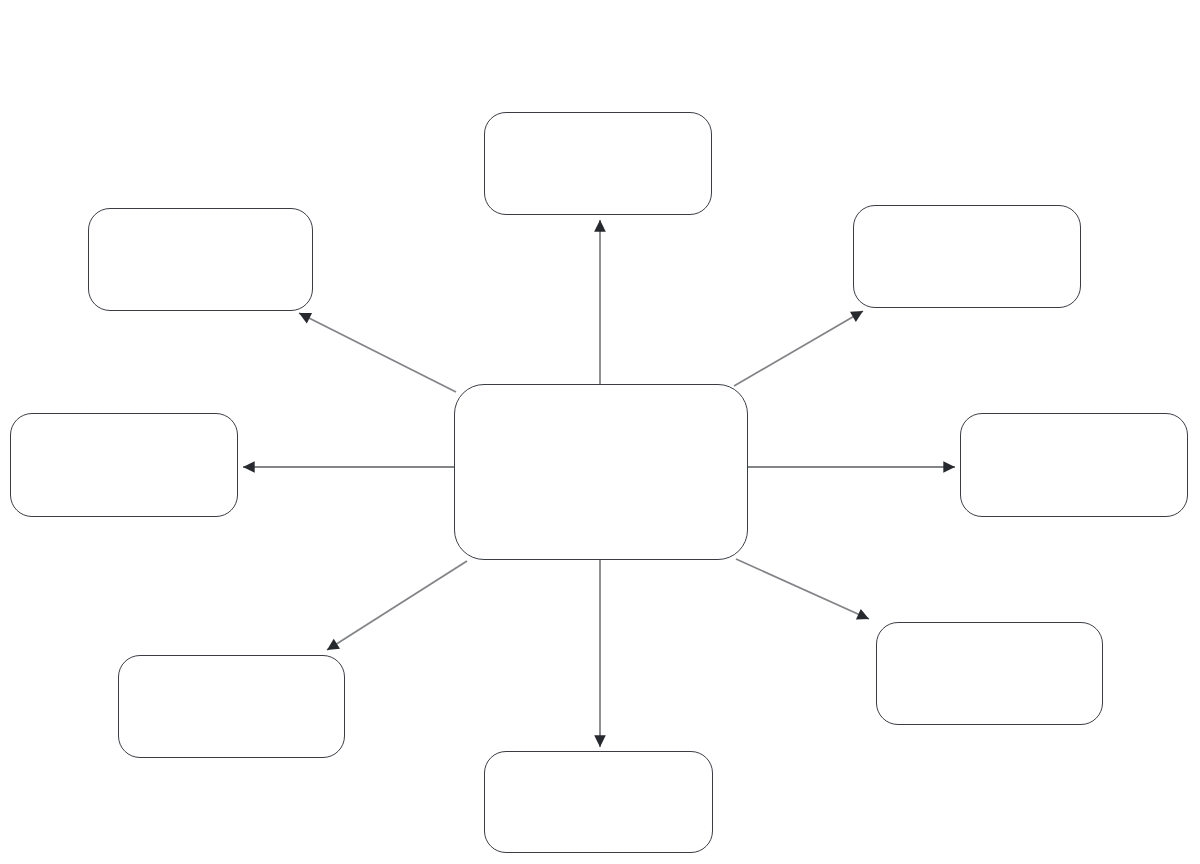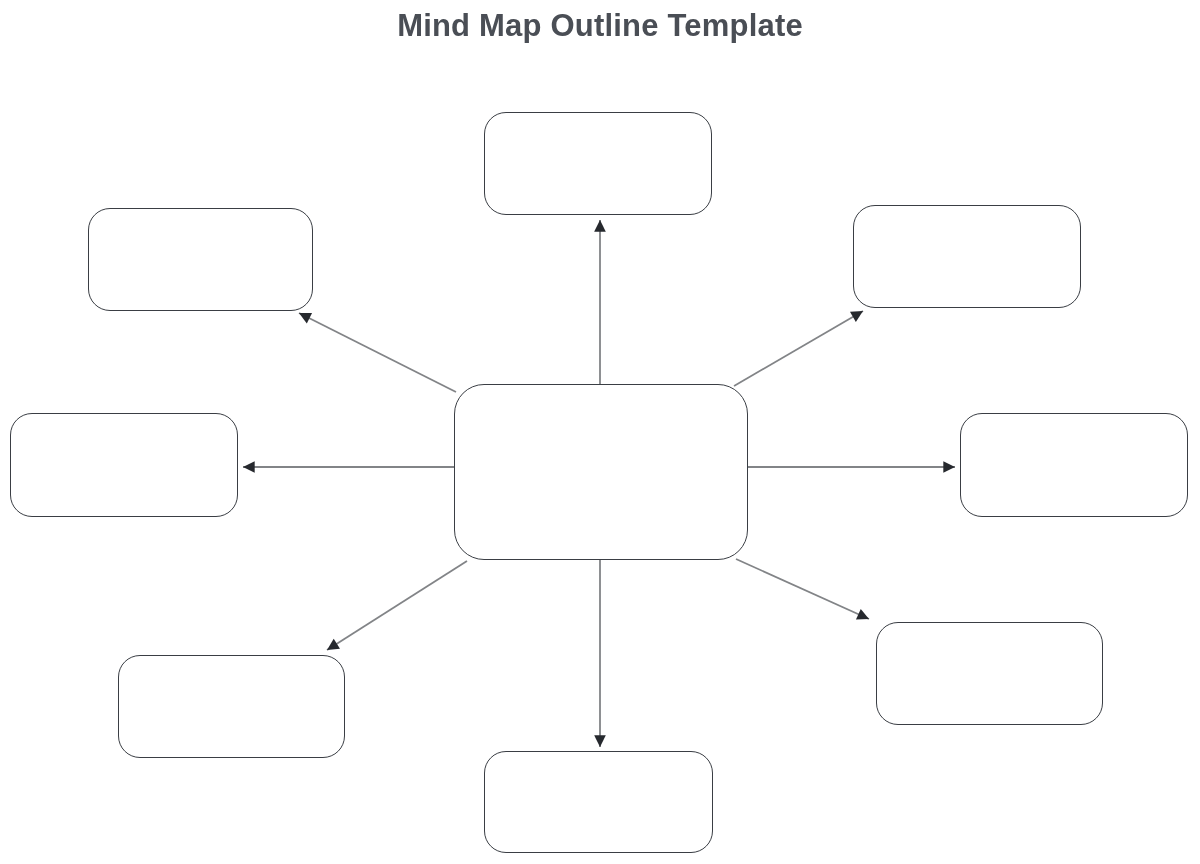--- a/index.html
+++ b/index.html
@@ -63,21 +63,20 @@
   .node--right      { left: 960px; top: 413px; width: 228px; height: 104px; }
   .node--bottom-left  { left: 118px; top: 655px; width: 227px; height: 103px; }
   .node--bottom-right { left: 876px; top: 622px; width: 227px; height: 103px; }
   .node--bottom     { left: 484px; top: 751px; width: 229px; height: 102px; }
 </style>
 </head>
 <body>
 
 <div class="canvas">
 
-  <h1 class="page-title">Mind Map Outline Template</h1>
 
   <svg class="connector-layer" viewBox="0 0 1200 864" xmlns="http://www.w3.org/2000/svg">
     <defs>
       <marker id="arrowhead" markerUnits="userSpaceOnUse" viewBox="0 0 12 12" refX="11" refY="6" markerWidth="16" markerHeight="14" orient="auto">
         <path d="M1,1 L11,6 L1,11 Z" fill="#26292e"></path>
       </marker>
     </defs>
 
     <line class="connector" x1="600" y1="384" x2="600" y2="220" marker-end="url(#arrowhead)"></line>
     <line class="connector" x1="456" y1="392" x2="299" y2="313" marker-end="url(#arrowhead)"></line>

